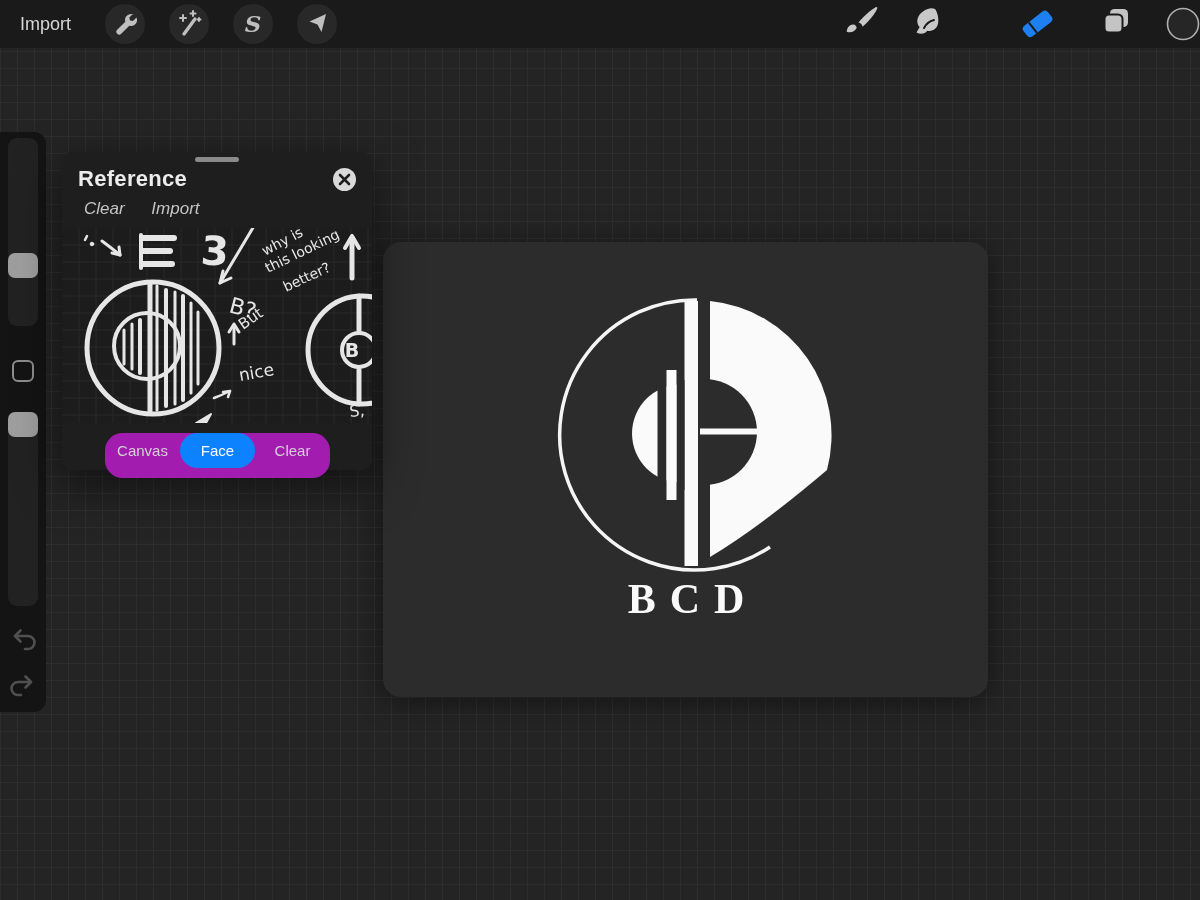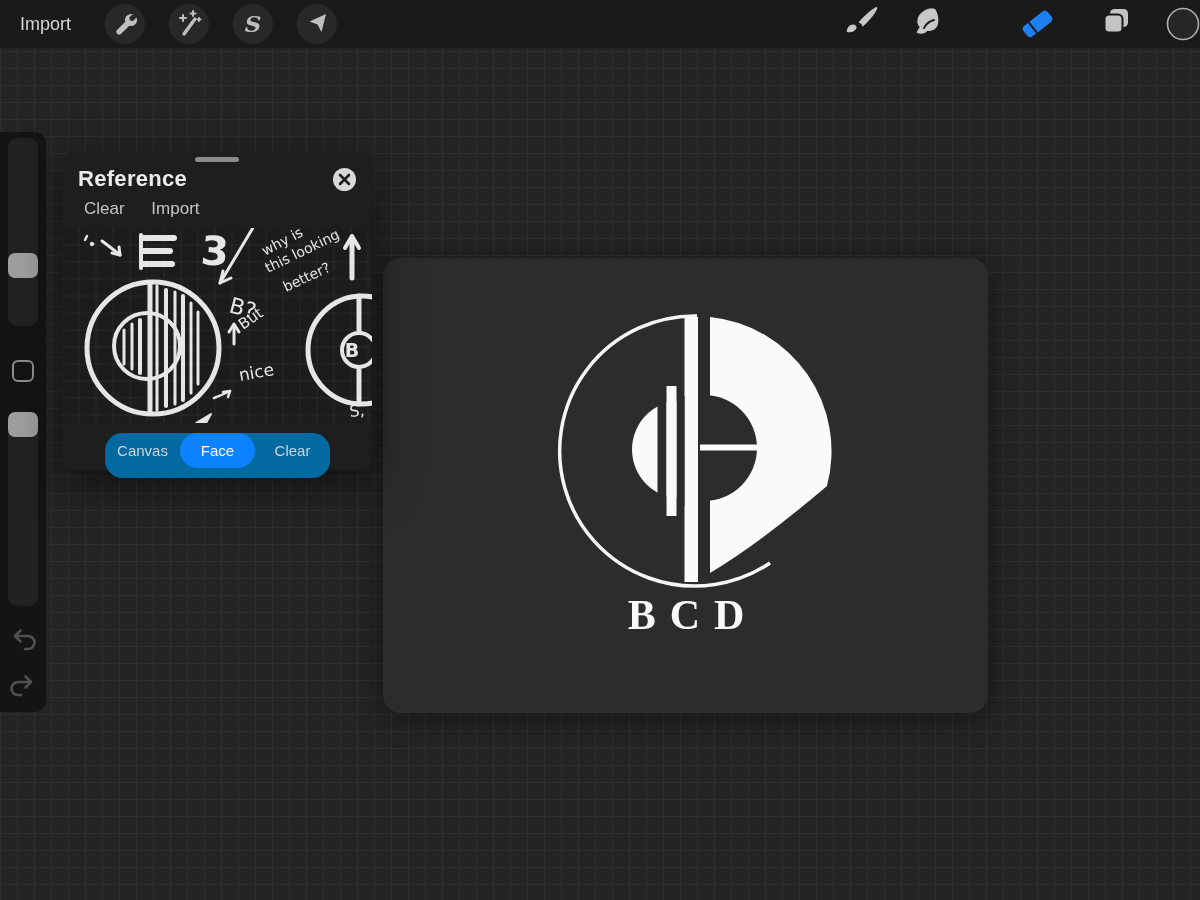--- a/index.html
+++ b/index.html
@@ -35,39 +35,39 @@
   .slider-handle { position:absolute; left:8px; width:30px; height:25px;
     background:#9e9e9e; border-radius:7px; }
   .handle-size { top:121px; }
   .handle-opacity { top:280px; }
   .modify-btn { position:absolute; left:12px; top:228px; width:22px; height:22px;
     border:2.5px solid #8d8d8d; border-radius:6px; background:transparent; }
   .undo-btn { position:absolute; left:7px; top:490px; }
   .redo-btn { position:absolute; left:7px; top:536px; }
 
   
-  .canvas { position:absolute; left:383px; top:258px; width:605px; height:455px;
+  .canvas { position:absolute; left:383px; top:242px; width:605px; height:455px;
     background:#2c2c2c; box-shadow:0 4px 30px rgba(0,0,0,.45); z-index:10;border-radius:18px; }
   .canvas svg { position:absolute; inset:0; }
 
   
   .ref-panel { position:absolute; left:62px; top:152px; width:310px; height:318px;
     background:#1e1e1e; border-radius:10px; box-shadow:0 14px 45px rgba(0,0,0,.55);
     z-index:50; }
   .drag-handle { position:absolute; left:133px; top:5px; width:44px; height:5px;
     background:#8a8a8a; border-radius:3px; }
   .ref-title { position:absolute; left:16px; top:14px; font-size:22px; font-weight:bold;
     color:#ececec; letter-spacing:.3px; }
   .ref-close { position:absolute; right:16px; top:16px; width:23px; height:23px;
     border-radius:50%; background:#d9d9d9; display:flex; align-items:center; justify-content:center; }
-  .ref-actions { position:absolute; left:22px; top:47px; font-size:17px; color:#c4c4c4; }
+  .ref-actions { position:absolute; left:22px; top:47px; font-size:17px; color:#c4c4c4;font-style:italic; }
   .ref-actions span { margin-right:22px; }
   .ref-image { position:absolute; left:0; top:76px; width:310px; height:195px; overflow:hidden; }
   .tabs { position:absolute; left:43px; top:281px; width:225px; height:45px;
-    background:#0369a1; border-radius:17.5px; display:flex; }
+    background:#a21caf; border-radius:17.5px; display:flex; }
   .tab { width:75px; height:35px; line-height:35px; text-align:center; font-size:15px;
     color:#d2d2d2; border-radius:17.5px; }
   .tab.active { background:#0d82ff; color:#ffffff; }
 </style>
 </head>
 <body>
 
 <div class="workspace"></div>
 
 <div class="topbar">

